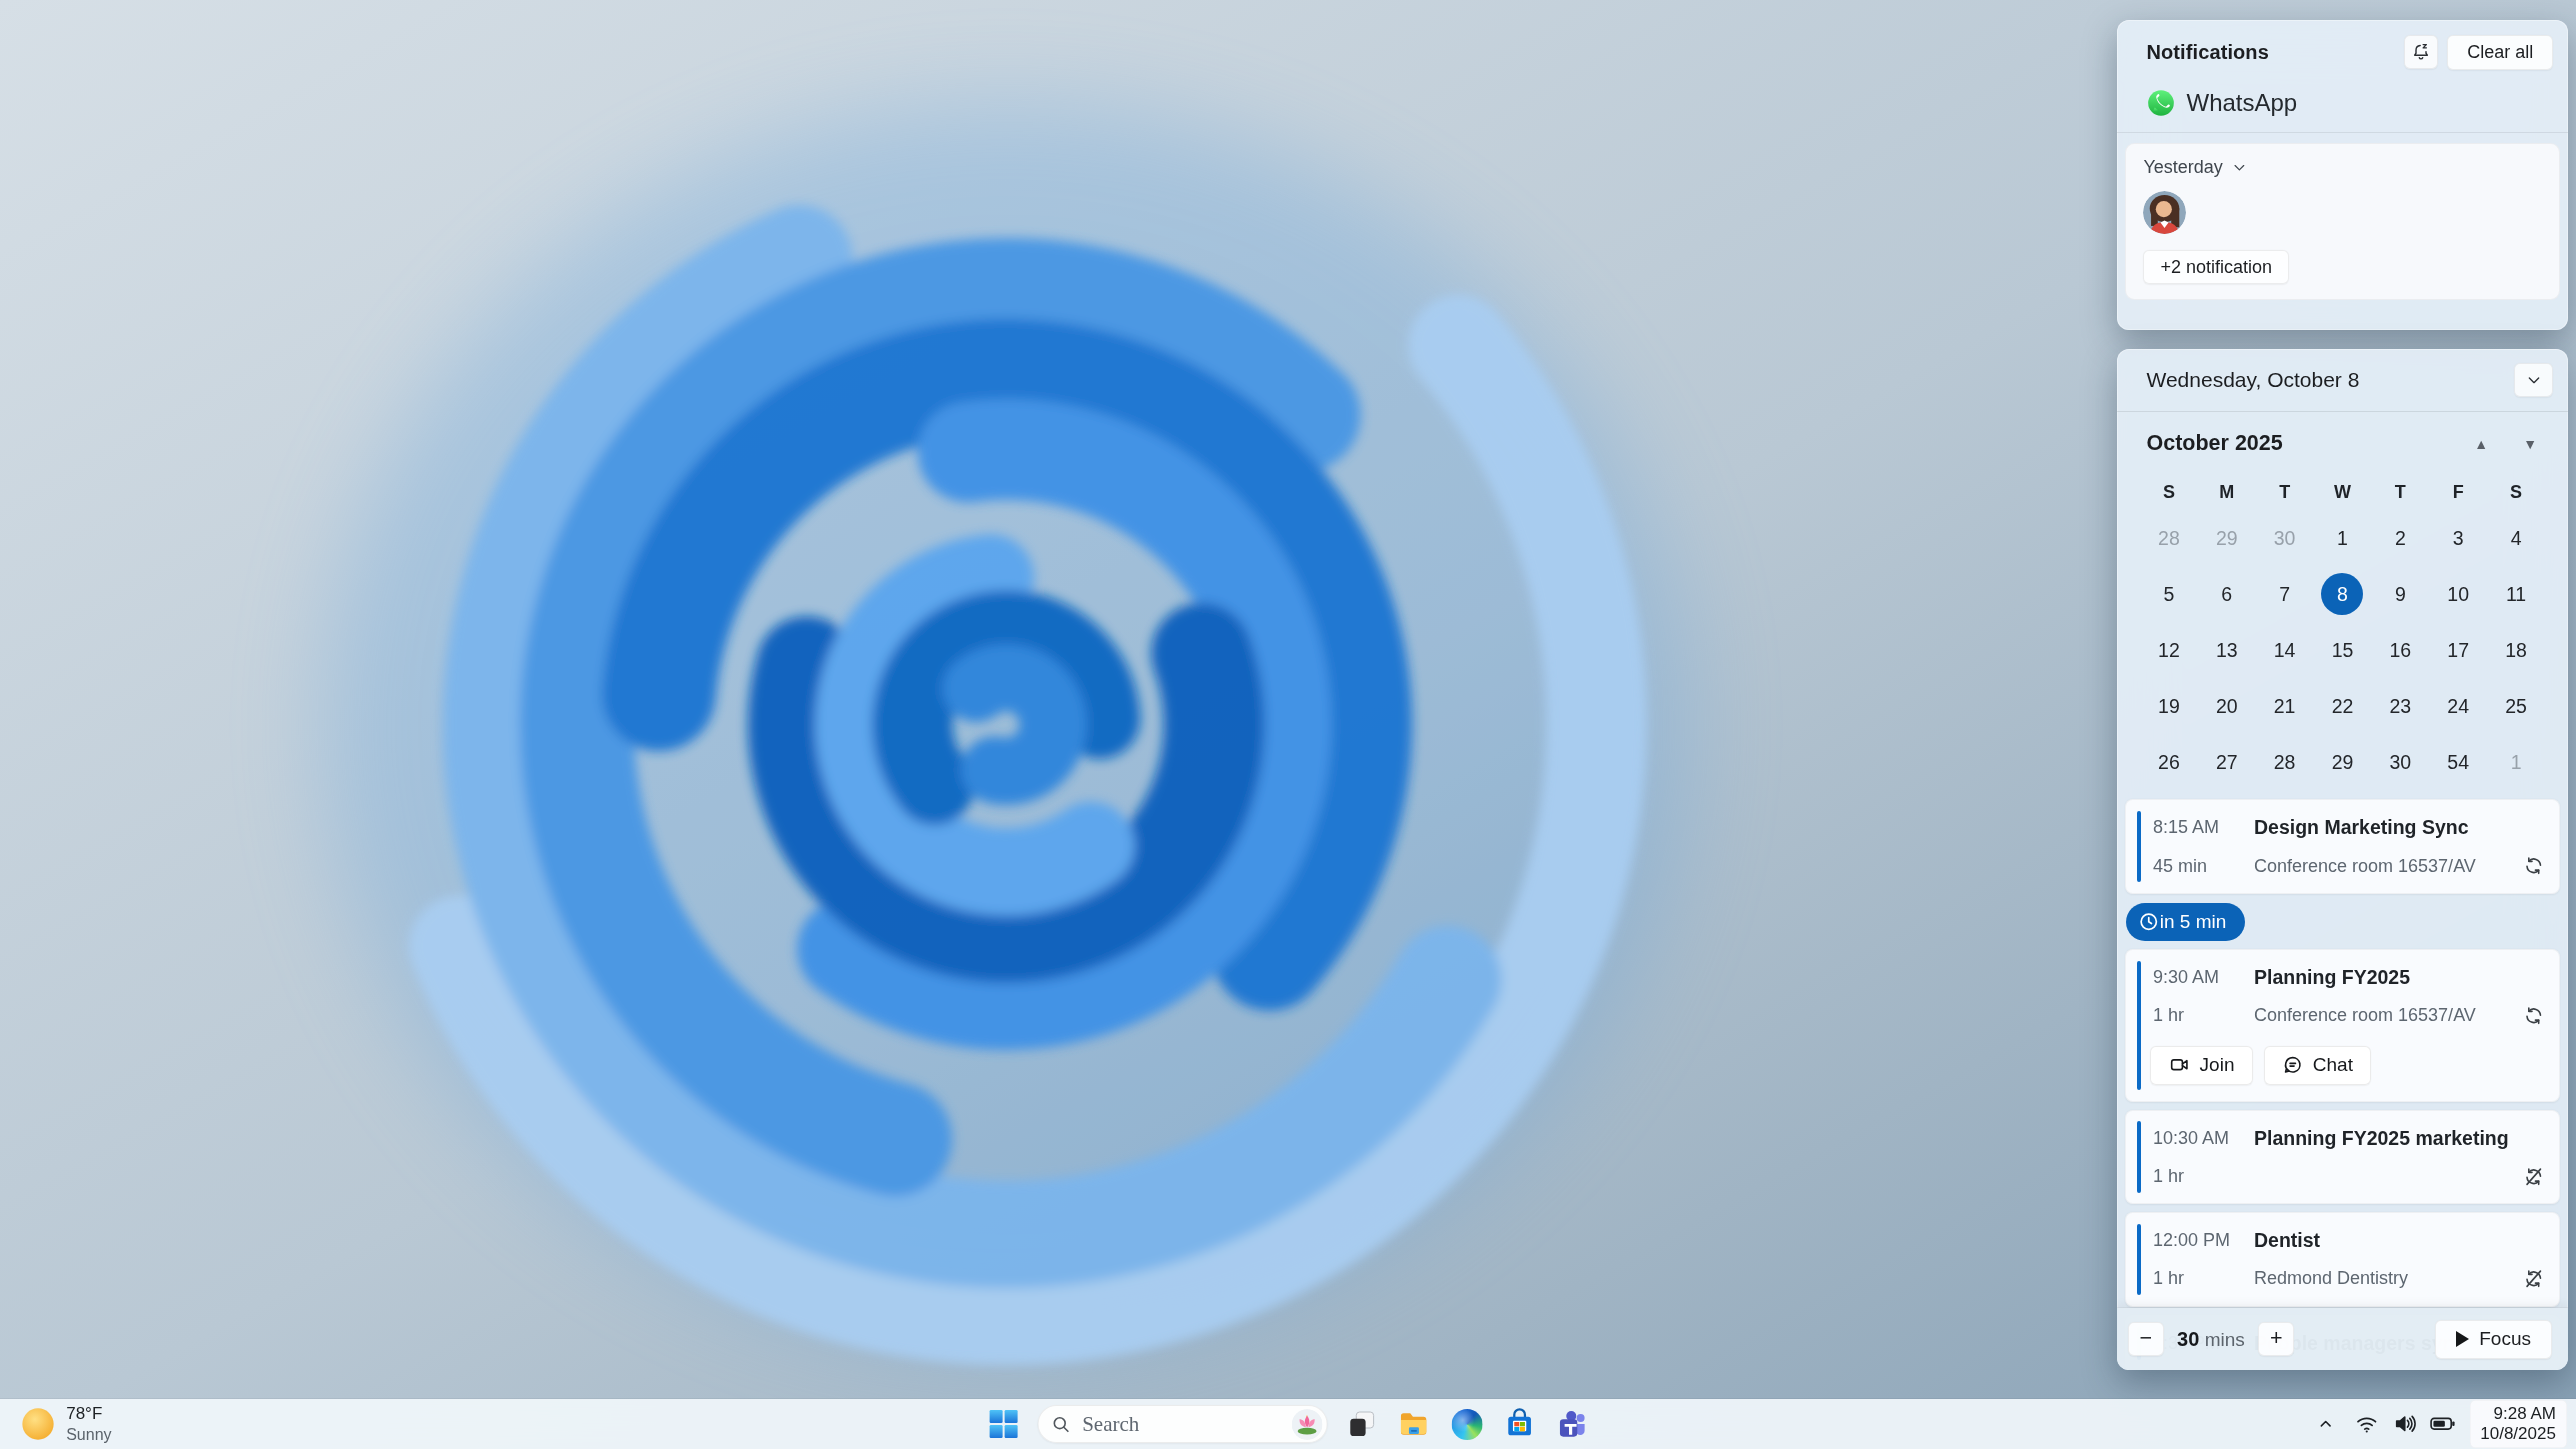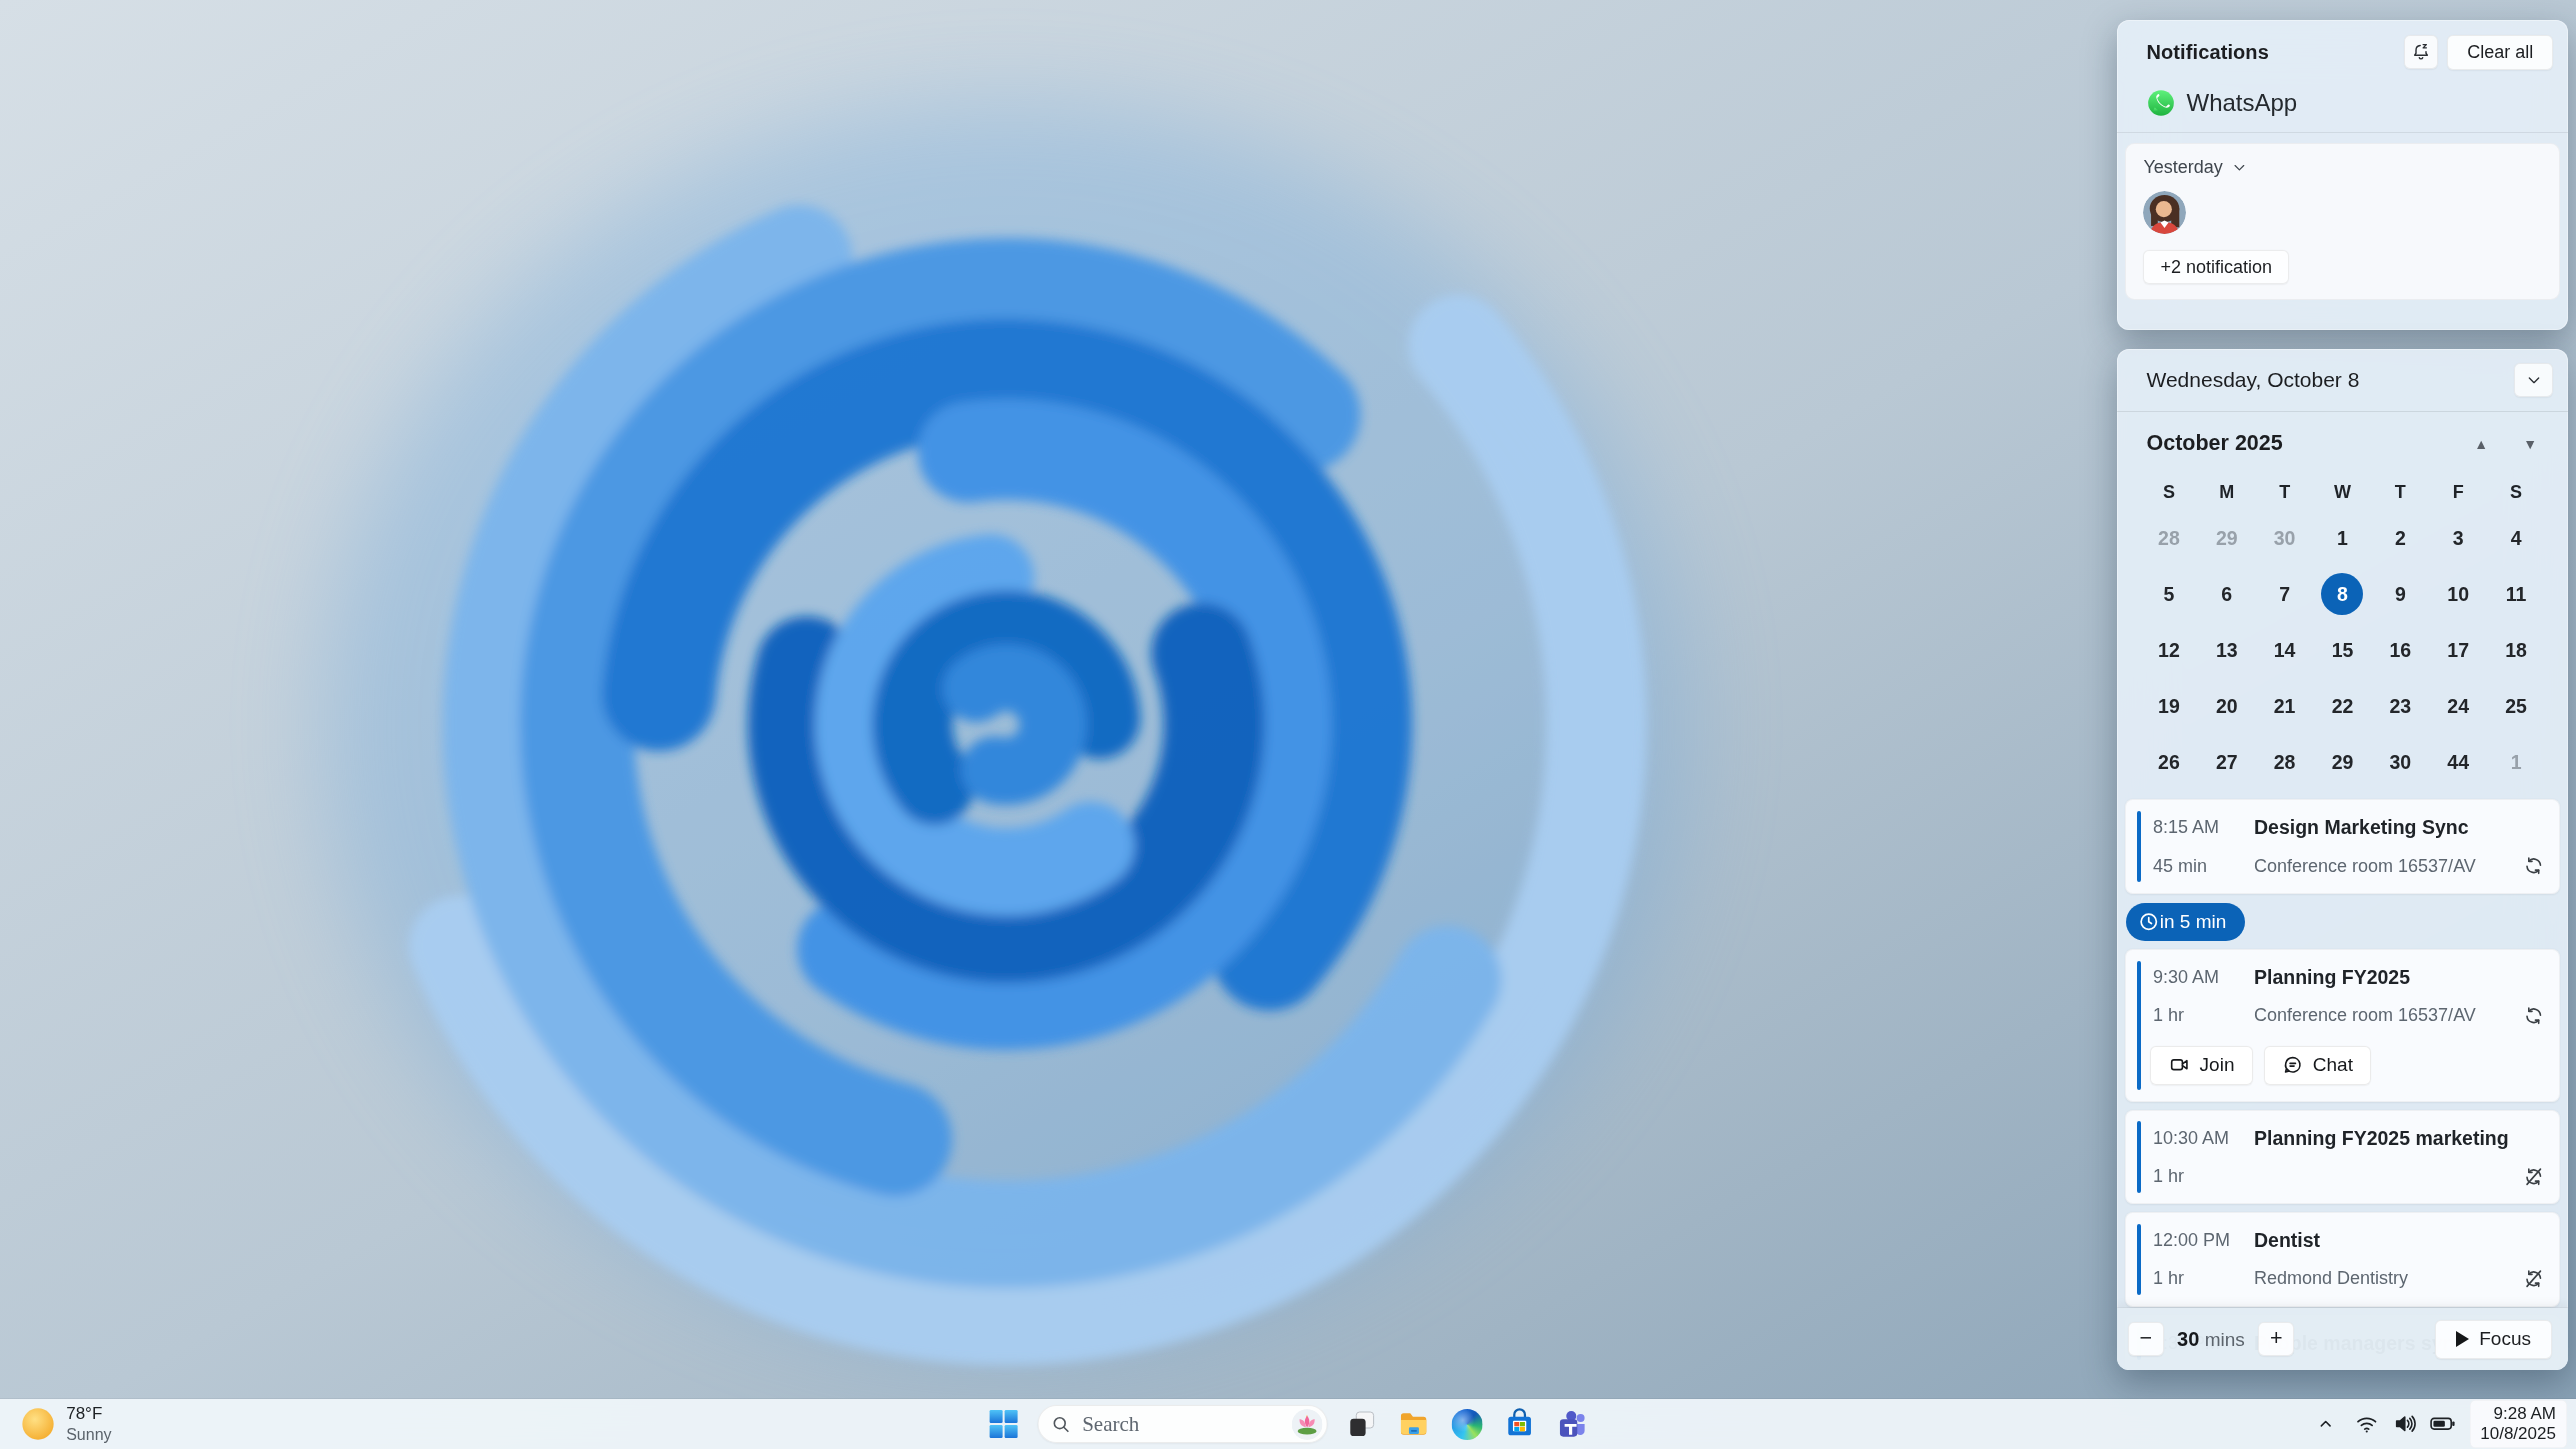--- a/index.html
+++ b/index.html
@@ -48,21 +48,21 @@
   .date-label{font-size:21px;color:#1c1e21;}
   .cal-sep{height:1px;background:rgba(0,0,0,0.09);}
   .month-row{display:flex;align-items:center;height:63px;padding:0 31px 0 29.5px;}
   .month-label{font-size:21.5px;font-weight:700;}
   .month-nav{display:flex;gap:35px;font-size:14px;color:#5a6068;}
   .month-nav span{cursor:default;}
   .dow-row,.day-grid{padding:0 23px;}
   .dow-row{display:grid;grid-template-columns:repeat(7,1fr);height:35px;align-items:center;}
   .dow{font-size:18px;font-weight:700;text-align:center;color:#1f2328;}
   .day-grid{display:grid;grid-template-columns:repeat(7,1fr);grid-auto-rows:56px;}
-  .dcell{display:flex;align-items:center;justify-content:center;font-size:19.5px;color:#23262a;font-weight:bold;}
+  .dcell{display:flex;align-items:center;justify-content:center;font-size:19.5px;color:#23262a;}
   .dcell span{width:42px;height:42px;display:flex;align-items:center;justify-content:center;border-radius:50%;}
   .dcell.out{color:#98a1aa;}
   .dcell.sel span{background:#0b63b7;color:#fff;}
 
   
   .events{padding:9.4px 8px 0 8px;}
   .event{position:relative;background:rgba(252,253,255,0.9);border:1px solid rgba(0,0,0,0.045);
     border-radius:8px;box-shadow:0 0.7px 2px rgba(0,0,0,0.06);padding:16px 14.8px 16px 27px;margin-bottom:8px;}
   .event .bar{position:absolute;left:10.7px;top:10.7px;bottom:10.7px;width:4.7px;border-radius:2.7px;background:#0b6ac6;}
   .erow{display:flex;align-items:center;}
@@ -339,21 +339,21 @@
         <div class="dcell">
           <span>28</span>
         </div>
         <div class="dcell">
           <span>29</span>
         </div>
         <div class="dcell">
           <span>30</span>
         </div>
         <div class="dcell">
-          <span>44</span>
+          <span>54</span>
         </div>
         <div class="dcell out">
           <span>1</span>
         </div>
       </div>
 
     <div class="events" id="events"><div class="event">
           <div class="bar"></div>
           <div class="erow">
             <span class="etime">8:15 AM</span>

